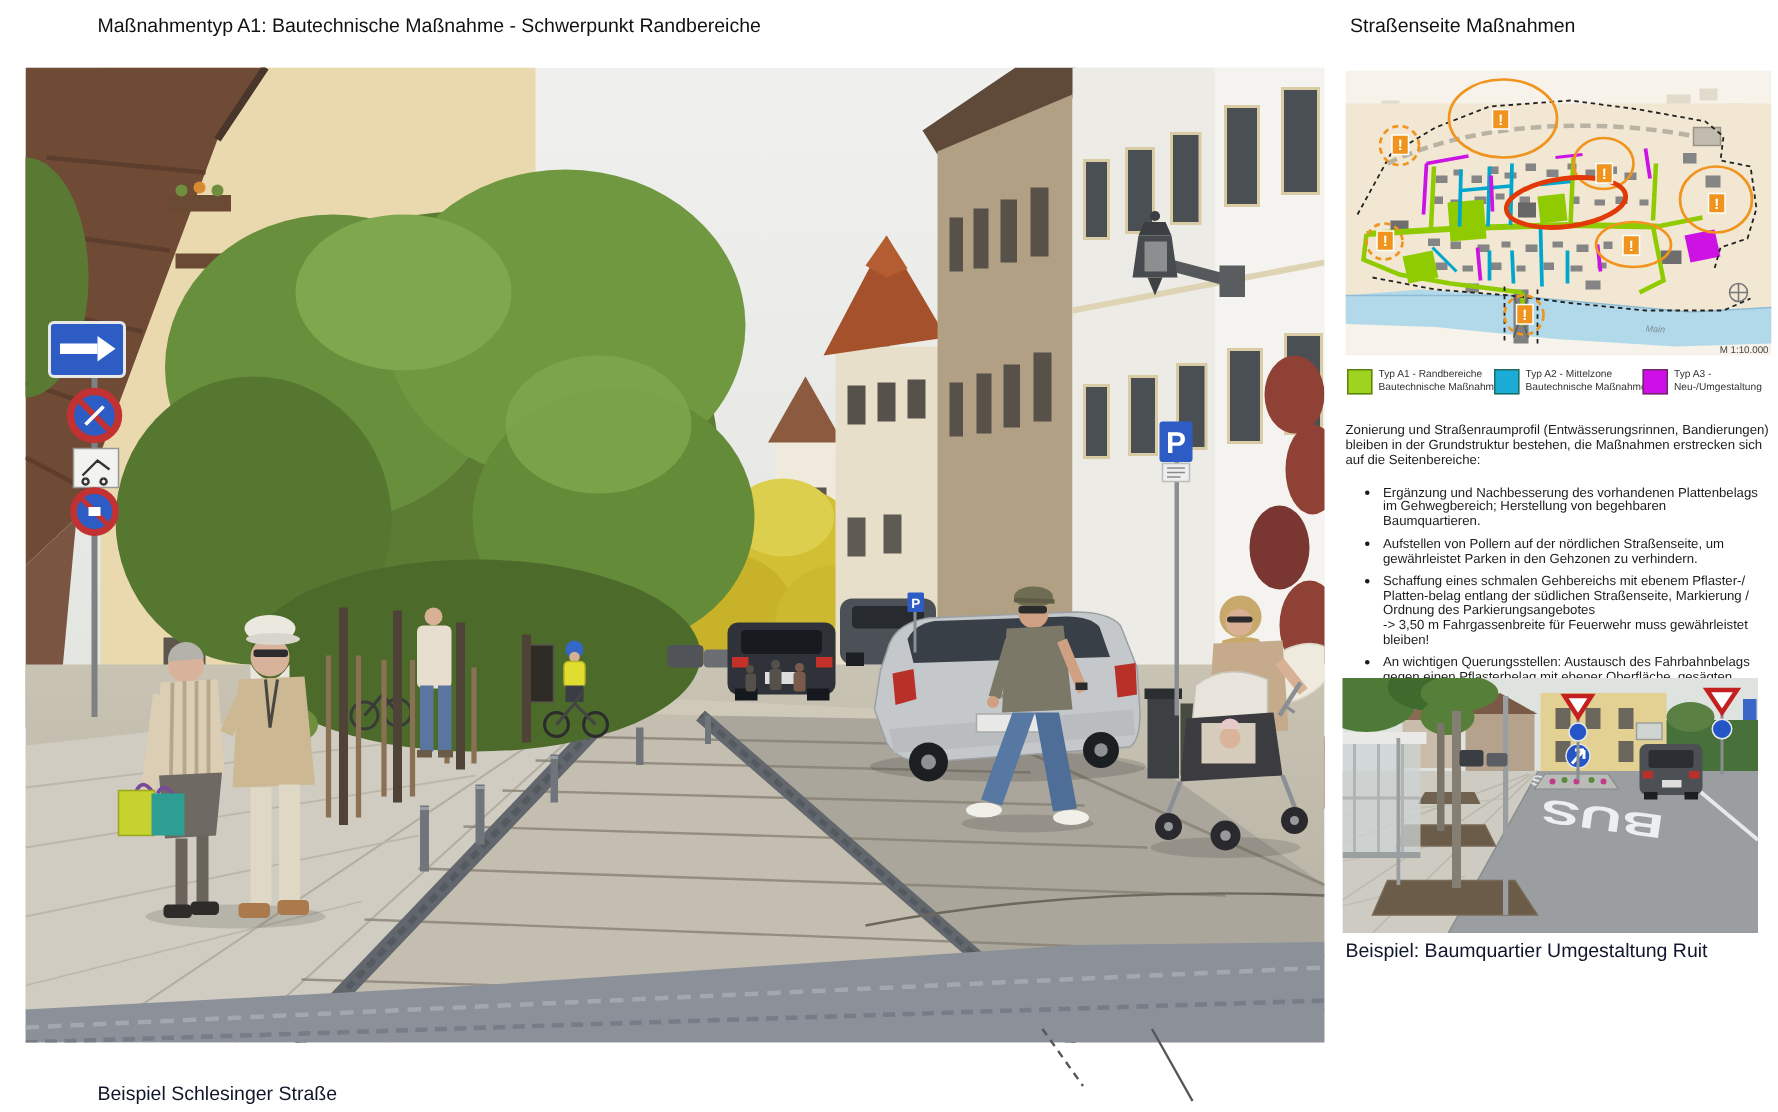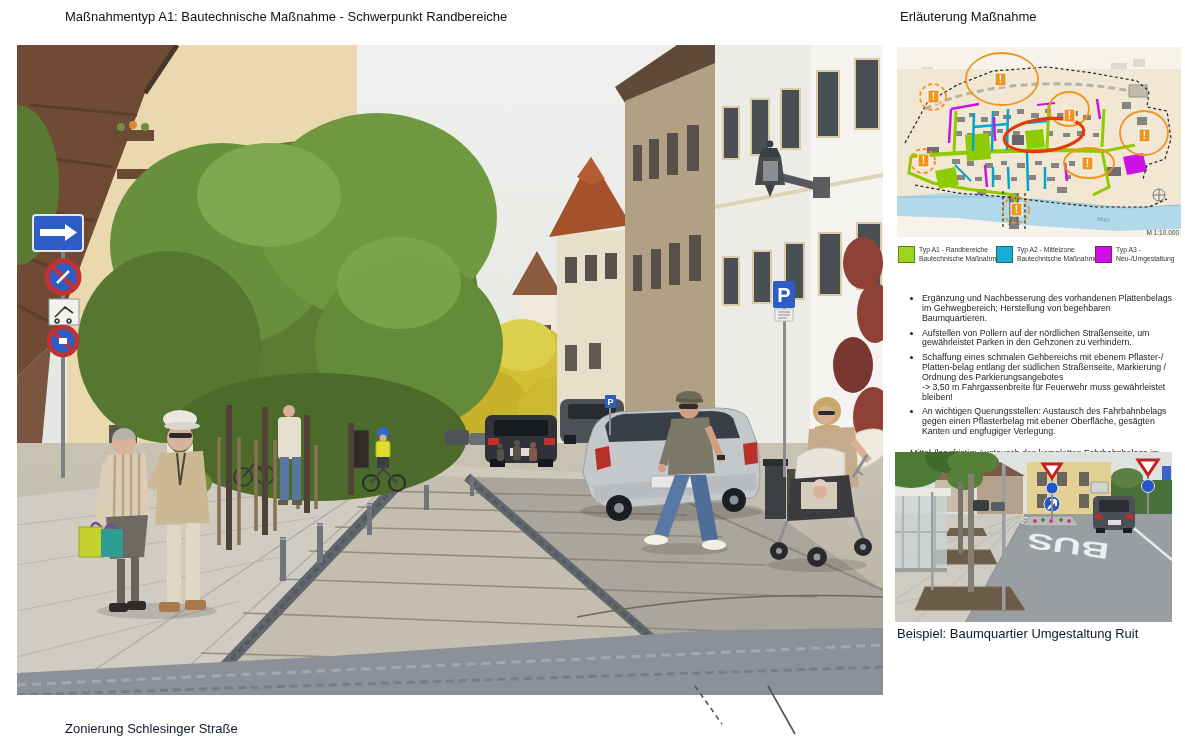--- a/index.html
+++ b/index.html
@@ -27,21 +27,21 @@
   #caption-right{left:897px;top:626px;}
   #caption-left{left:65px;top:721px;}
   svg{display:block;}
 </style>
 </head>
 <body>
 
 <div id="page">
 
   <div id="title-left" class="abs title">Maßnahmentyp A1: Bautechnische Maßnahme - Schwerpunkt Randbereiche</div>
-  <div id="title-right" class="abs title">Erläuterung Maßnahme</div>
+  <div id="title-right" class="abs title">Straßenseite Maßnahmen</div>
 
   <div id="main-photo-box" class="abs">
   <svg viewBox="0 0 866 650" width="866" height="650">
     <defs>
       <linearGradient id="sky" x1="0" y1="0" x2="0" y2="1">
         <stop offset="0" stop-color="#f0f1ee"></stop>
             <stop offset="1" stop-color="#e2e4e0"></stop>
       </linearGradient>
       <linearGradient id="street" x1="0" y1="0" x2="0" y2="1">
         <stop offset="0" stop-color="#c9c3b4"></stop>
@@ -600,20 +600,21 @@
 Bautechnische Maßnahme</span>
     </div>
     <div class="legend-item" style="left:198px;">
       <span class="swatch" style="background: rgb(207, 15, 232);"></span>
       <span class="legend-label">Typ A3 -
 Neu-/Umgestaltung</span>
     </div>
   </div>
 
   <div id="measures-box" class="abs">
+    <p class="intro">Zonierung und Straßenraumprofil (Entwässerungsrinnen, Bandierungen) bleiben in der Grundstruktur bestehen, die Maßnahmen erstrecken sich auf die Seitenbereiche:</p>
     <ul>
       <li>Ergänzung und Nachbesserung des vorhandenen Plattenbelags im Gehwegbereich; Herstellung von begehbaren Baumquartieren.</li>
       <li>Aufstellen von Pollern auf der nördlichen Straßenseite, um gewährleistet Parken in den Gehzonen zu verhindern.</li>
       <li>Schaffung eines schmalen Gehbereichs mit ebenem Pflaster-/ Platten-belag entlang der südlichen Straßenseite, Markierung / Ordnung des Parkierungsangebotes
 -&gt; 3,50 m Fahrgassenbreite für Feuerwehr muss gewährleistet bleiben!</li>
       <li>An wichtigen Querungsstellen: Austausch des Fahrbahnbelags gegen einen Pflasterbelag mit ebener Oberfläche, gesägten Kanten und engfugiger Verlegung.</li>
     </ul>
     <p class="note"><span class="underlined">Mittel-/langfristig:</span><span> Austausch des kompletten Fahrbahnbelags im Hinblick auf Lärmreduzierung!</span></p>
   </div>
 
@@ -707,15 +708,15 @@
         <rect x="231" y="62" width="7" height="5" fill="#b83028"></rect>
         <rect x="213" y="68" width="13" height="5" fill="#ddd"></rect>
         <rect x="201" y="76" width="9" height="5" fill="#1c1f22"></rect>
             <rect x="228" y="76" width="9" height="5" fill="#1c1f22"></rect>
       </g>
     </g>
   </svg>
   </div>
 
   <div id="caption-right" class="abs caption">Beispiel: Baumquartier Umgestaltung Ruit</div>
-  <div id="caption-left" class="abs caption">Zonierung Schlesinger Straße</div>
+  <div id="caption-left" class="abs caption">Beispiel Schlesinger Straße</div>
 
 </div>
 
 </body></html>

